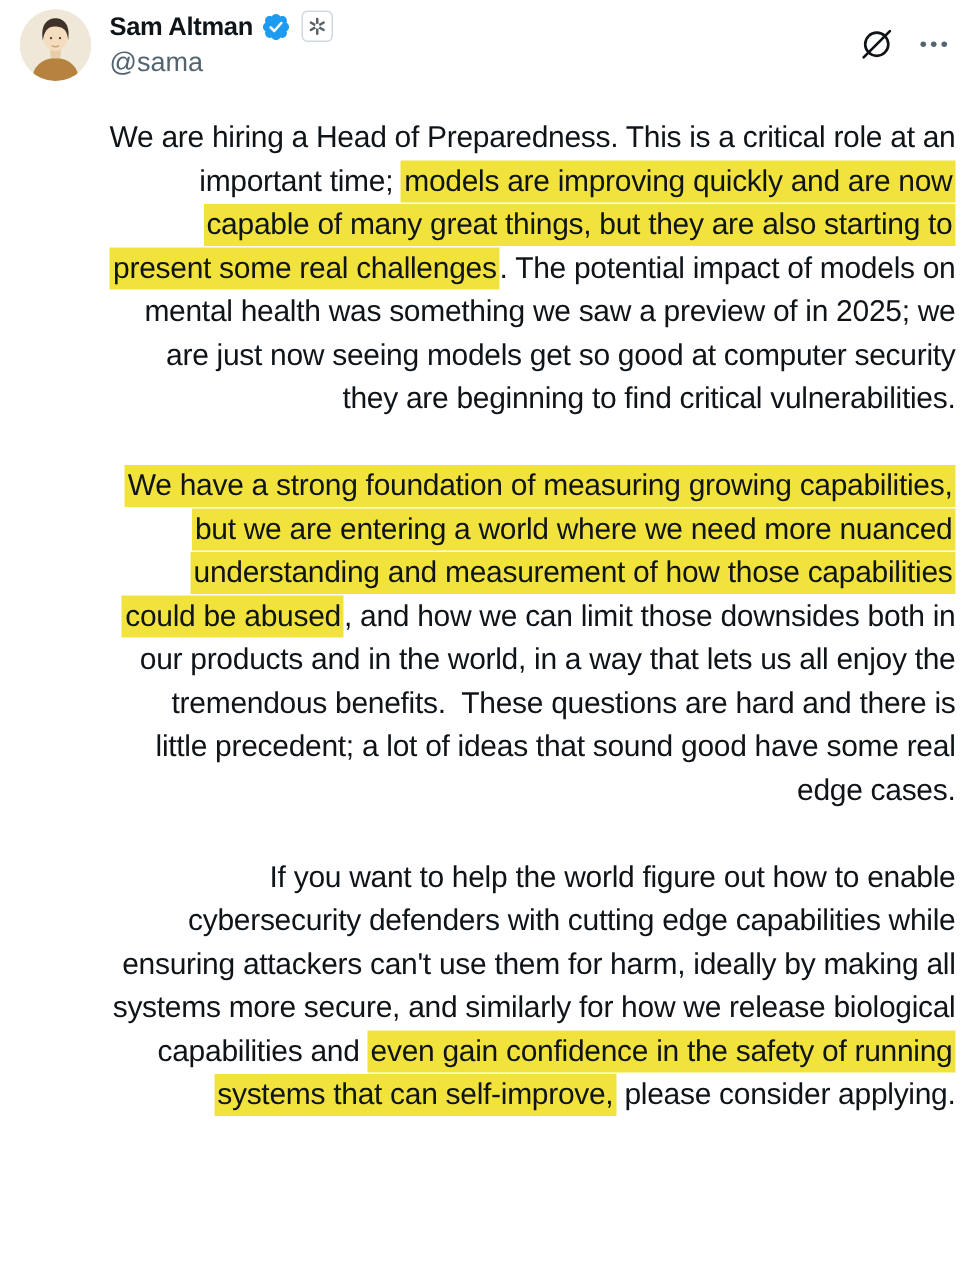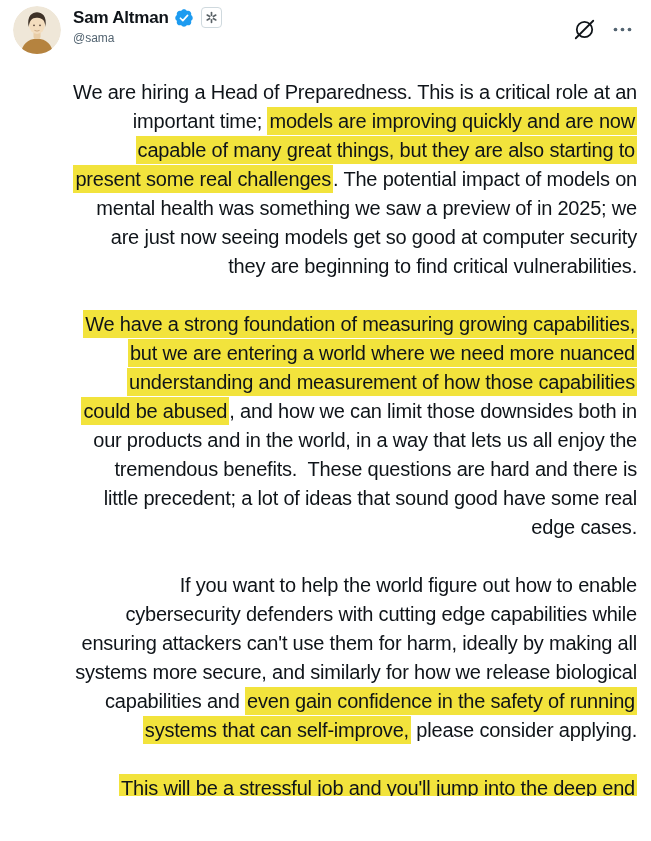--- a/index.html
+++ b/index.html
@@ -62,21 +62,21 @@
     border-radius: 4px;
     display: inline-flex;
     align-items: center;
     justify-content: center;
     margin-left: 3px;
     cursor: pointer;
     background: #fff;
   }
   .affiliate svg { width: 15px; height: 15px; display: block; }
   .handle {
-    font-size: 12px;
+    font-size: 18px;
     color: var(--sec);
     margin-top: 3px;
   }
   .header-actions {
     margin-left: auto;
     display: flex;
     align-items: center;
     gap: 15px;
     padding-top: 11px;
     padding-right: 4px;
@@ -163,16 +163,16 @@
         </svg>
       </span>
     </div>
 
   </div>
 
   <div class="tweet-text">
       <div class="paragraph"><span>We are hiring a Head of Preparedness. This is a critical role at an</span><br><span>important time; </span><span class="hl">models are improving quickly and are now</span><br><span class="hl">capable of many great things, but they are also starting to</span><br><span class="hl">present some real challenges</span><span>. The potential impact of models on</span><br><span>mental health was something we saw a preview of in 2025; we</span><br><span>are just now seeing models get so good at computer security</span><br><span>they are beginning to find critical vulnerabilities.</span></div>
       <div class="paragraph"><span class="hl">We have a strong foundation of measuring growing capabilities,</span><br><span class="hl">but we are entering a world where we need more nuanced</span><br><span class="hl">understanding and measurement of how those capabilities</span><br><span class="hl">could be abused</span><span>, and how we can limit those downsides both in</span><br><span>our products and in the world, in a way that lets us all enjoy the</span><br><span>tremendous benefits.  These questions are hard and there is</span><br><span>little precedent; a lot of ideas that sound good have some real</span><br><span>edge cases.</span></div>
       <div class="paragraph"><span>If you want to help the world figure out how to enable</span><br><span>cybersecurity defenders with cutting edge capabilities while</span><br><span>ensuring attackers can't use them for harm, ideally by making all</span><br><span>systems more secure, and similarly for how we release biological</span><br><span>capabilities and </span><span class="hl">even gain confidence in the safety of running</span><br><span class="hl">systems that can self-improve,</span><span> please consider applying.</span></div>
-      <div class="paragraph"><span class="hl">This will be a stressful job and you'll jump into the deep end</span><br></div>
+      <div class="paragraph"><br></div>
     </div>
 
 </div>
 
 </body></html>

